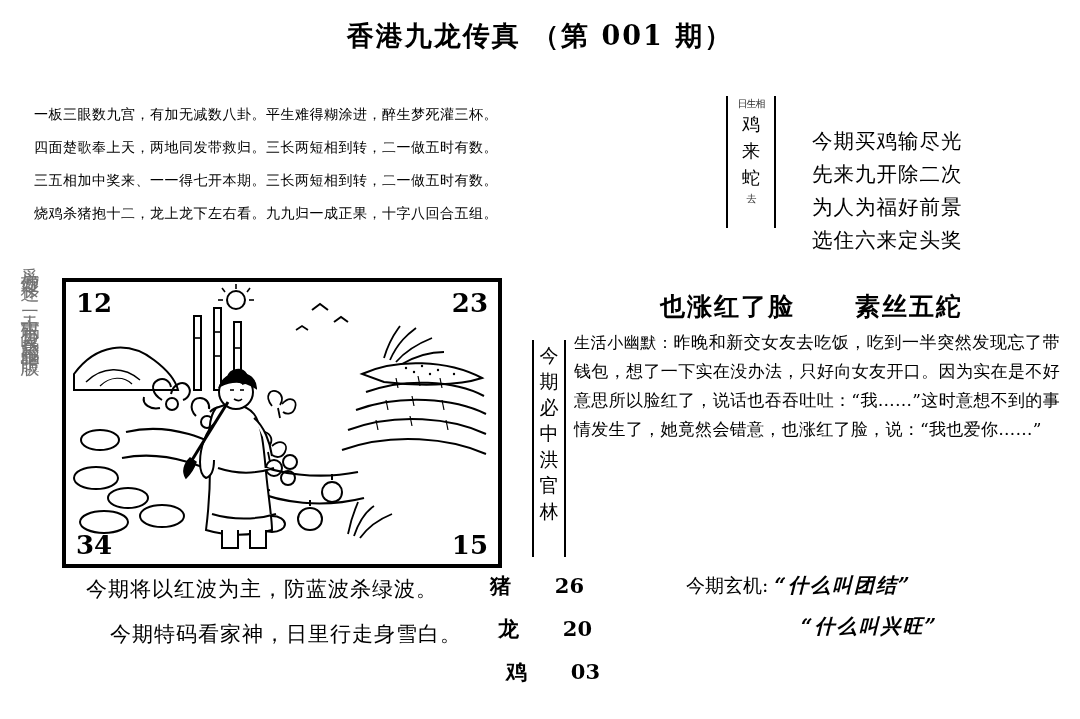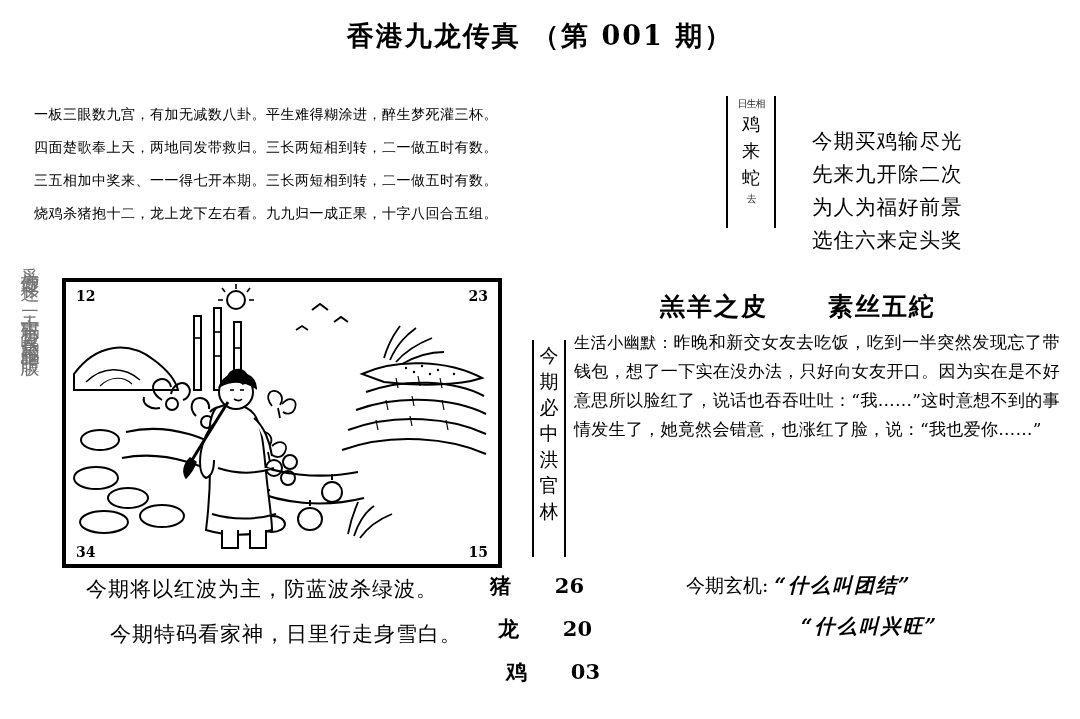--- a/index.html
+++ b/index.html
@@ -58,21 +58,21 @@
   
   .pic{
     position:absolute;left:62px;top:278px;width:432px;height:282px;
     border:4px solid #000;
     background:#fff;
     overflow:hidden;
   }
   .pic .corner{
     position:absolute;
     font-family:"DejaVu Serif","Liberation Serif",serif;
-    font-weight:bold;font-size:14px;
+    font-weight:bold;font-size:26px;
   }
   .pic .c-tl{left:10px;top:6px;}
   .pic .c-tr{right:10px;top:6px;}
   .pic .c-bl{left:10px;bottom:4px;}
   .pic .c-br{right:10px;bottom:4px;}
   .pic svg{position:absolute;left:0;top:0;}
 
   
   .seal-vert{
     position:absolute;left:18px;top:252px;
@@ -347,21 +347,21 @@
       <span class="nm">龙</span>
       <span class="num">20</span>
     </div>
     <div class="row r3">
       <span class="nm">鸡</span>
       <span class="num">03</span>
     </div>
   </div>
 
   <div class="two-head">
-    <span>羔羊之皮</span>
+    <span>也涨红了脸</span>
     <span>素丝五紽</span>
   </div>
 
   <div class="vbox">今期必中洪官林</div>
 
   <div class="joke">
     <span class="lead">生活小幽默：</span><span>昨晚和新交女友去吃饭，吃到一半突然发现忘了带钱包，想了一下实在没办法，只好向女友开口。因为实在是不好意思所以脸红了，说话也吞吞吐吐：“我……”这时意想不到的事情发生了，她竟然会错意，也涨红了脸，说：“我也爱你……”</span>
   </div>
 
   <div class="xuanji">

